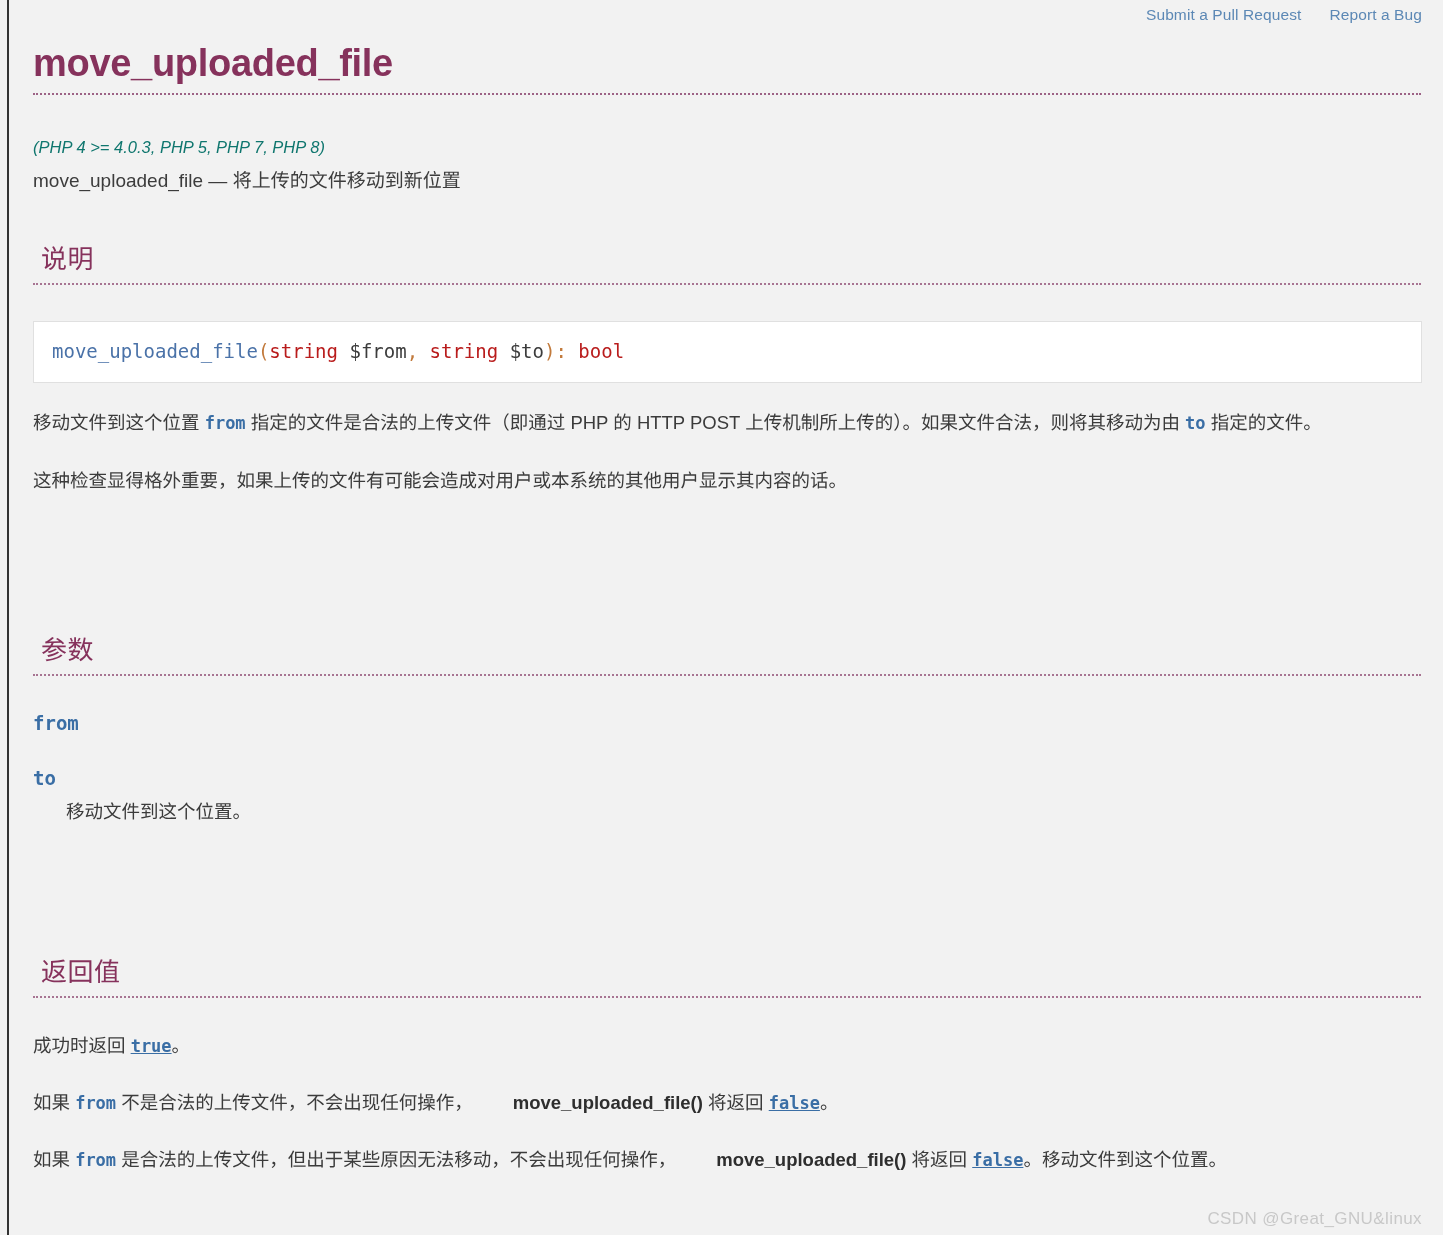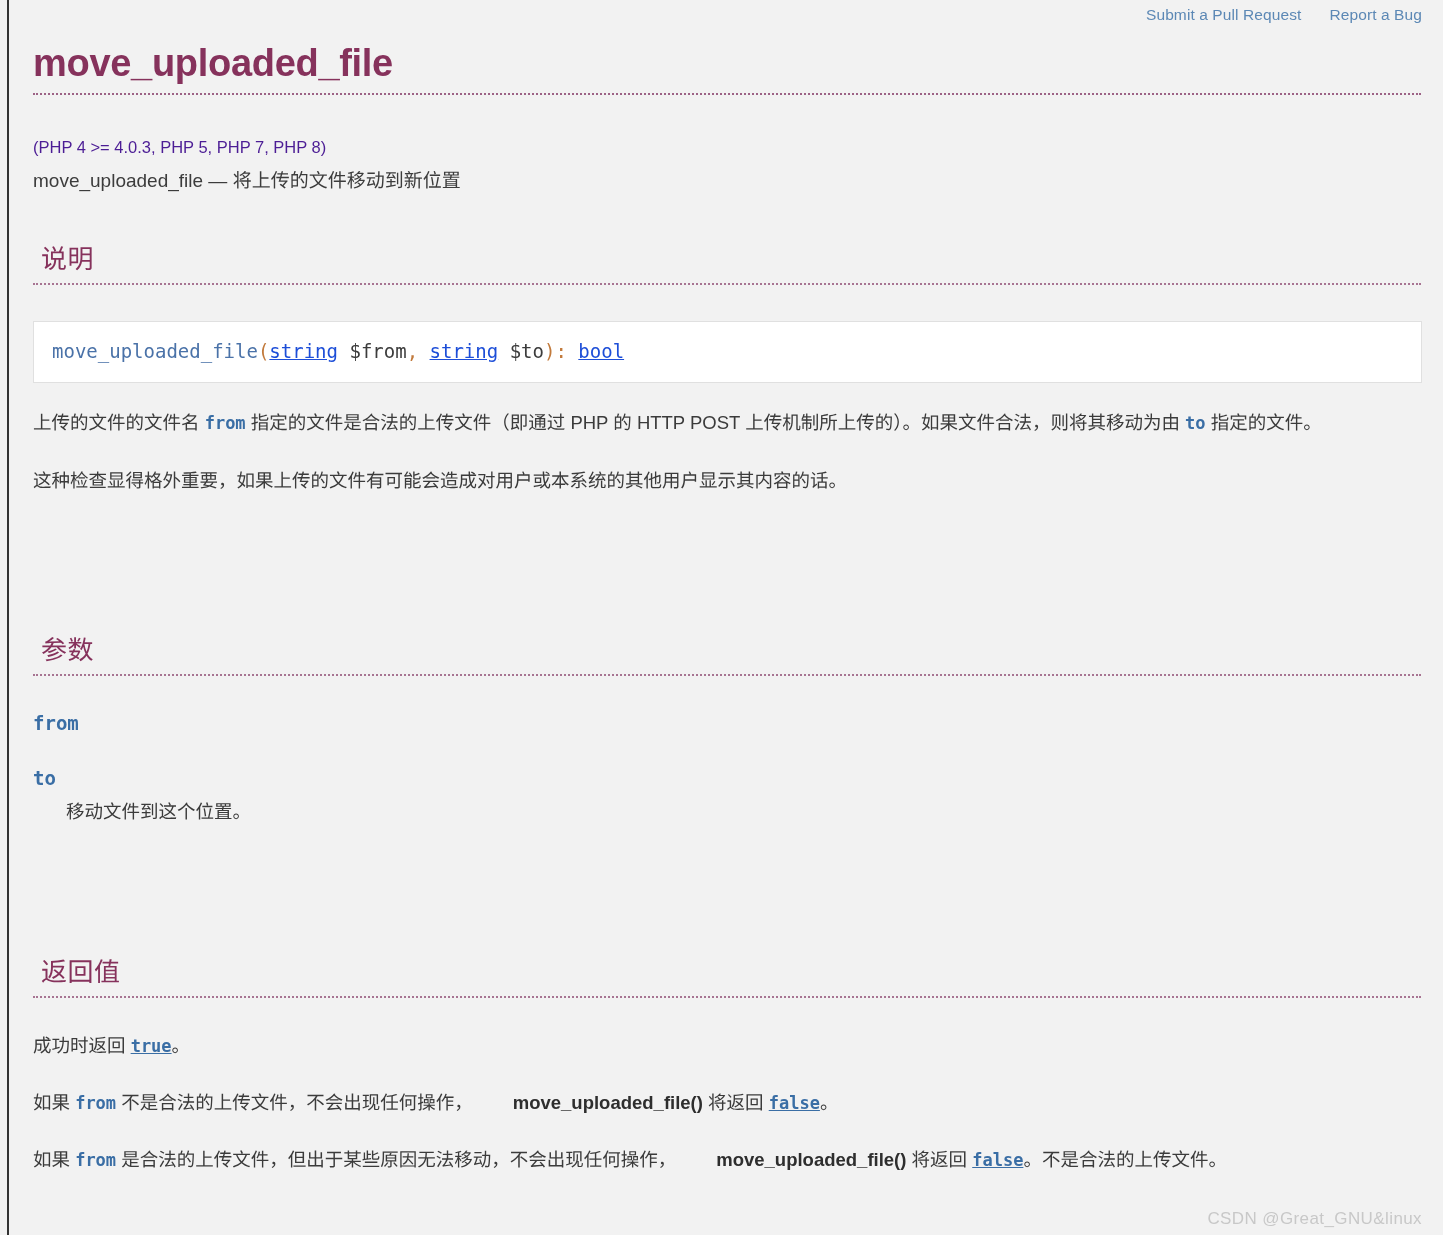--- a/index.html
+++ b/index.html
@@ -75,22 +75,23 @@
     border-top: 2px dotted #8e4a73;
     opacity: .85;
   }
 
   
   .verinfo {
     position: absolute;
     left: 33px;
     top: 135px;
     font-size: 16.5px;
-    color: #4c1d95;
+    color: #0f766e;
     line-height: 1.5;
+    font-style: italic;
   }
   .dc-title {
     position: absolute;
     left: 33px;
     top: 166px;
     font-size: 19px;
     color: #3c3c3c;
     line-height: 1.55;
   }
 
@@ -126,22 +127,21 @@
     padding: 17px 0 17px 18px;
     font-family: "DejaVu Sans Mono", "Liberation Mono", monospace;
     font-size: 19px;
     color: #4f4f4f;
     line-height: 1.35;
     white-space: nowrap;
   }
   .methodsynopsis .fn { color: #4a72a8; }
   .methodsynopsis .punc { color: #c27a3c; }
   .methodsynopsis .type {
-    color: #1d4ed8;
-    text-decoration: underline;
+    color: #b91c1c;
   }
   .methodsynopsis .param { color: #3c3c3c; }
 
   
   p.para {
     margin: 0;
     font-size: 18.5px;
     line-height: 1.62;
     color: #3b3b3b;
   }
@@ -212,21 +212,21 @@
 
   <div class="sect" style="top:237px;">
     <h3>说明</h3>
     <div class="sect-rule"></div>
 
     <div class="methodsynopsis">
       <span class="fn">move_uploaded_file</span><span class="punc">(</span><span class="type">string</span><span class="param"> </span><span class="param">$from</span><span class="punc">, </span><span class="type">string</span><span class="param"> </span><span class="param">$to</span><span class="punc">)</span><span class="punc">: </span><span class="type">bool</span>
     </div>
 
     <p class="para" style="margin-top:25px;">
-      <span>上传的文件的文件名 </span><span class="mono-b">from</span><span> 指定的文件是合法的上传文件（即通过 PHP 的 HTTP POST 上传机制所上传的）。如果文件合法，则将其移动为由 </span><span class="mono-b">to</span><span> 指定的文件。</span>
+      <span>移动文件到这个位置 </span><span class="mono-b">from</span><span> 指定的文件是合法的上传文件（即通过 PHP 的 HTTP POST 上传机制所上传的）。如果文件合法，则将其移动为由 </span><span class="mono-b">to</span><span> 指定的文件。</span>
     </p>
 
     <p class="para" style="margin-top:28px;">这种检查显得格外重要，如果上传的文件有可能会造成对用户或本系统的其他用户显示其内容的话。</p>
   </div>
 
   <div class="sect" style="top:628px;">
     <h3>参数</h3>
     <div class="sect-rule"></div>
 
     <div class="paramlist" style="margin-top:36px;">
@@ -246,19 +246,19 @@
 
     <p class="para" style="margin-top:33px;">
       <span>成功时返回 </span><span class="mono-link">true</span><span>。</span>
     </p>
 
     <p class="para" style="margin-top:27px;">
       <span>如果 </span><span class="mono-b">from</span><span> 不是合法的上传文件，不会出现任何操作，</span><span class="fn-bold">move_uploaded_file()</span><span> 将返回 </span><span class="mono-link">false</span><span>。</span>
     </p>
 
     <p class="para" style="margin-top:27px;">
-      <span>如果 </span><span class="mono-b">from</span><span> 是合法的上传文件，但出于某些原因无法移动，不会出现任何操作，</span><span class="fn-bold">move_uploaded_file()</span><span> 将返回 </span><span class="mono-link">false</span><span>。不是合法的上传文件。</span>
+      <span>如果 </span><span class="mono-b">from</span><span> 是合法的上传文件，但出于某些原因无法移动，不会出现任何操作，</span><span class="fn-bold">move_uploaded_file()</span><span> 将返回 </span><span class="mono-link">false</span><span>。移动文件到这个位置。</span>
     </p>
   </div>
 
   <div class="watermark">CSDN @Great_GNU&amp;linux</div>
 
 </div>
 
 </body></html>

